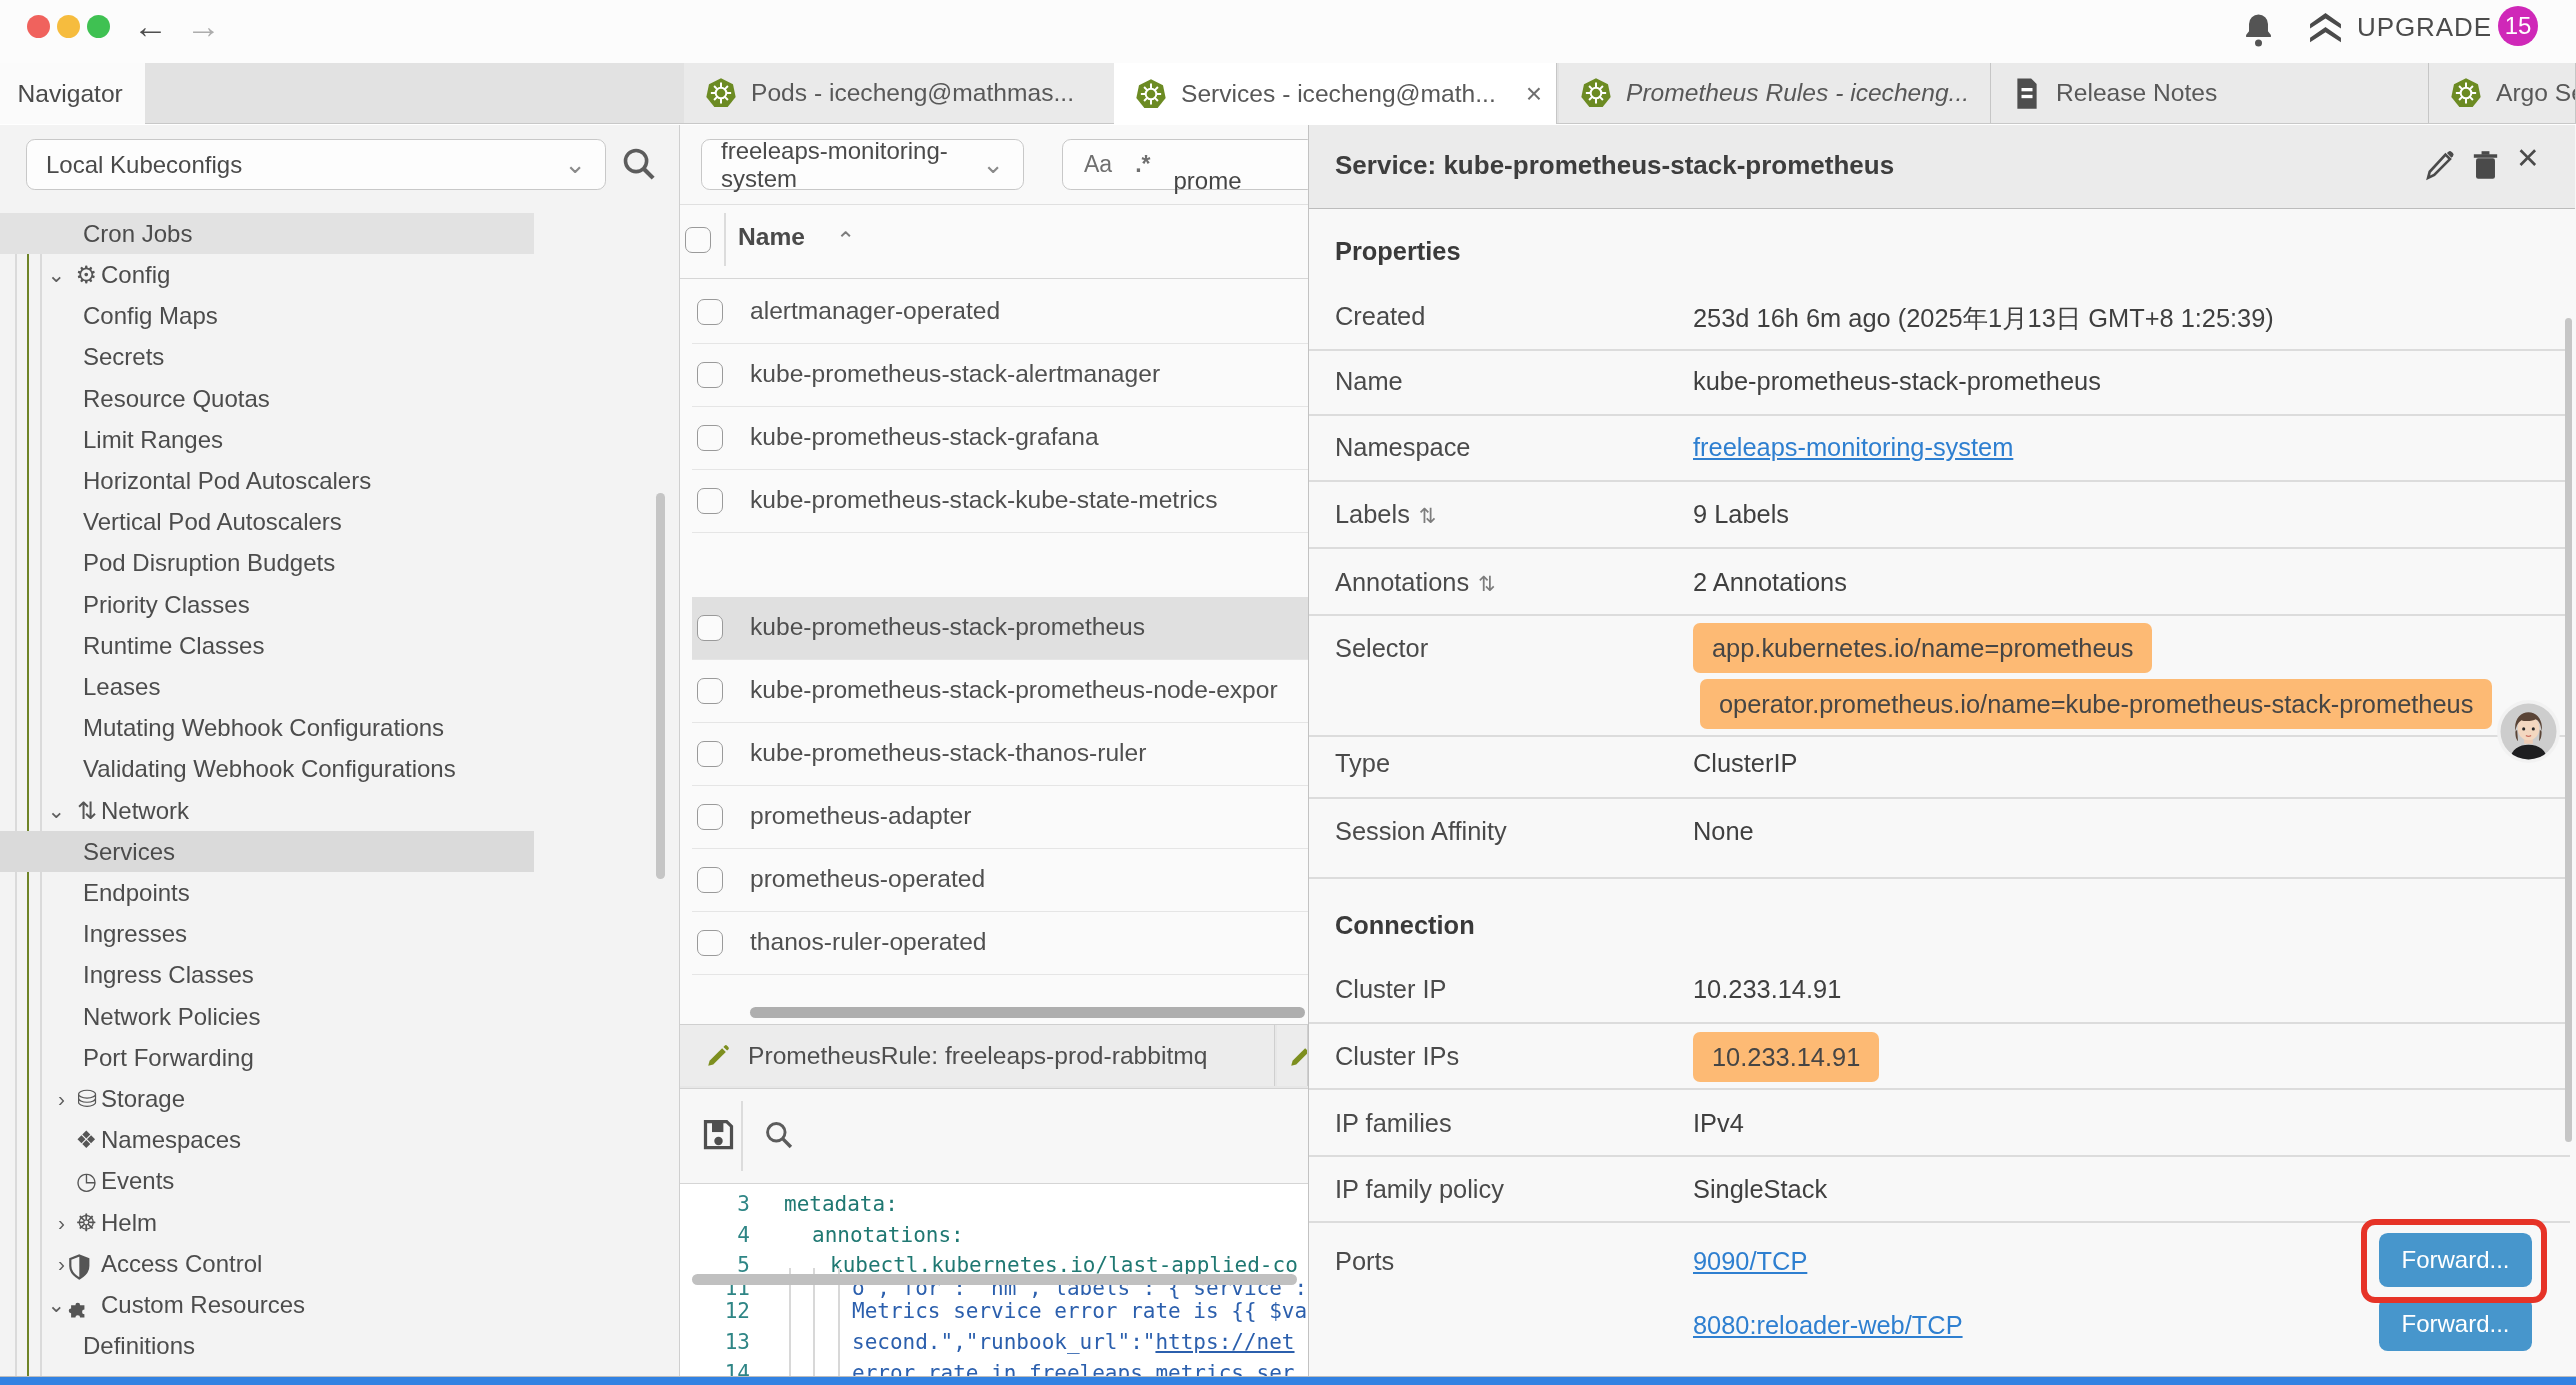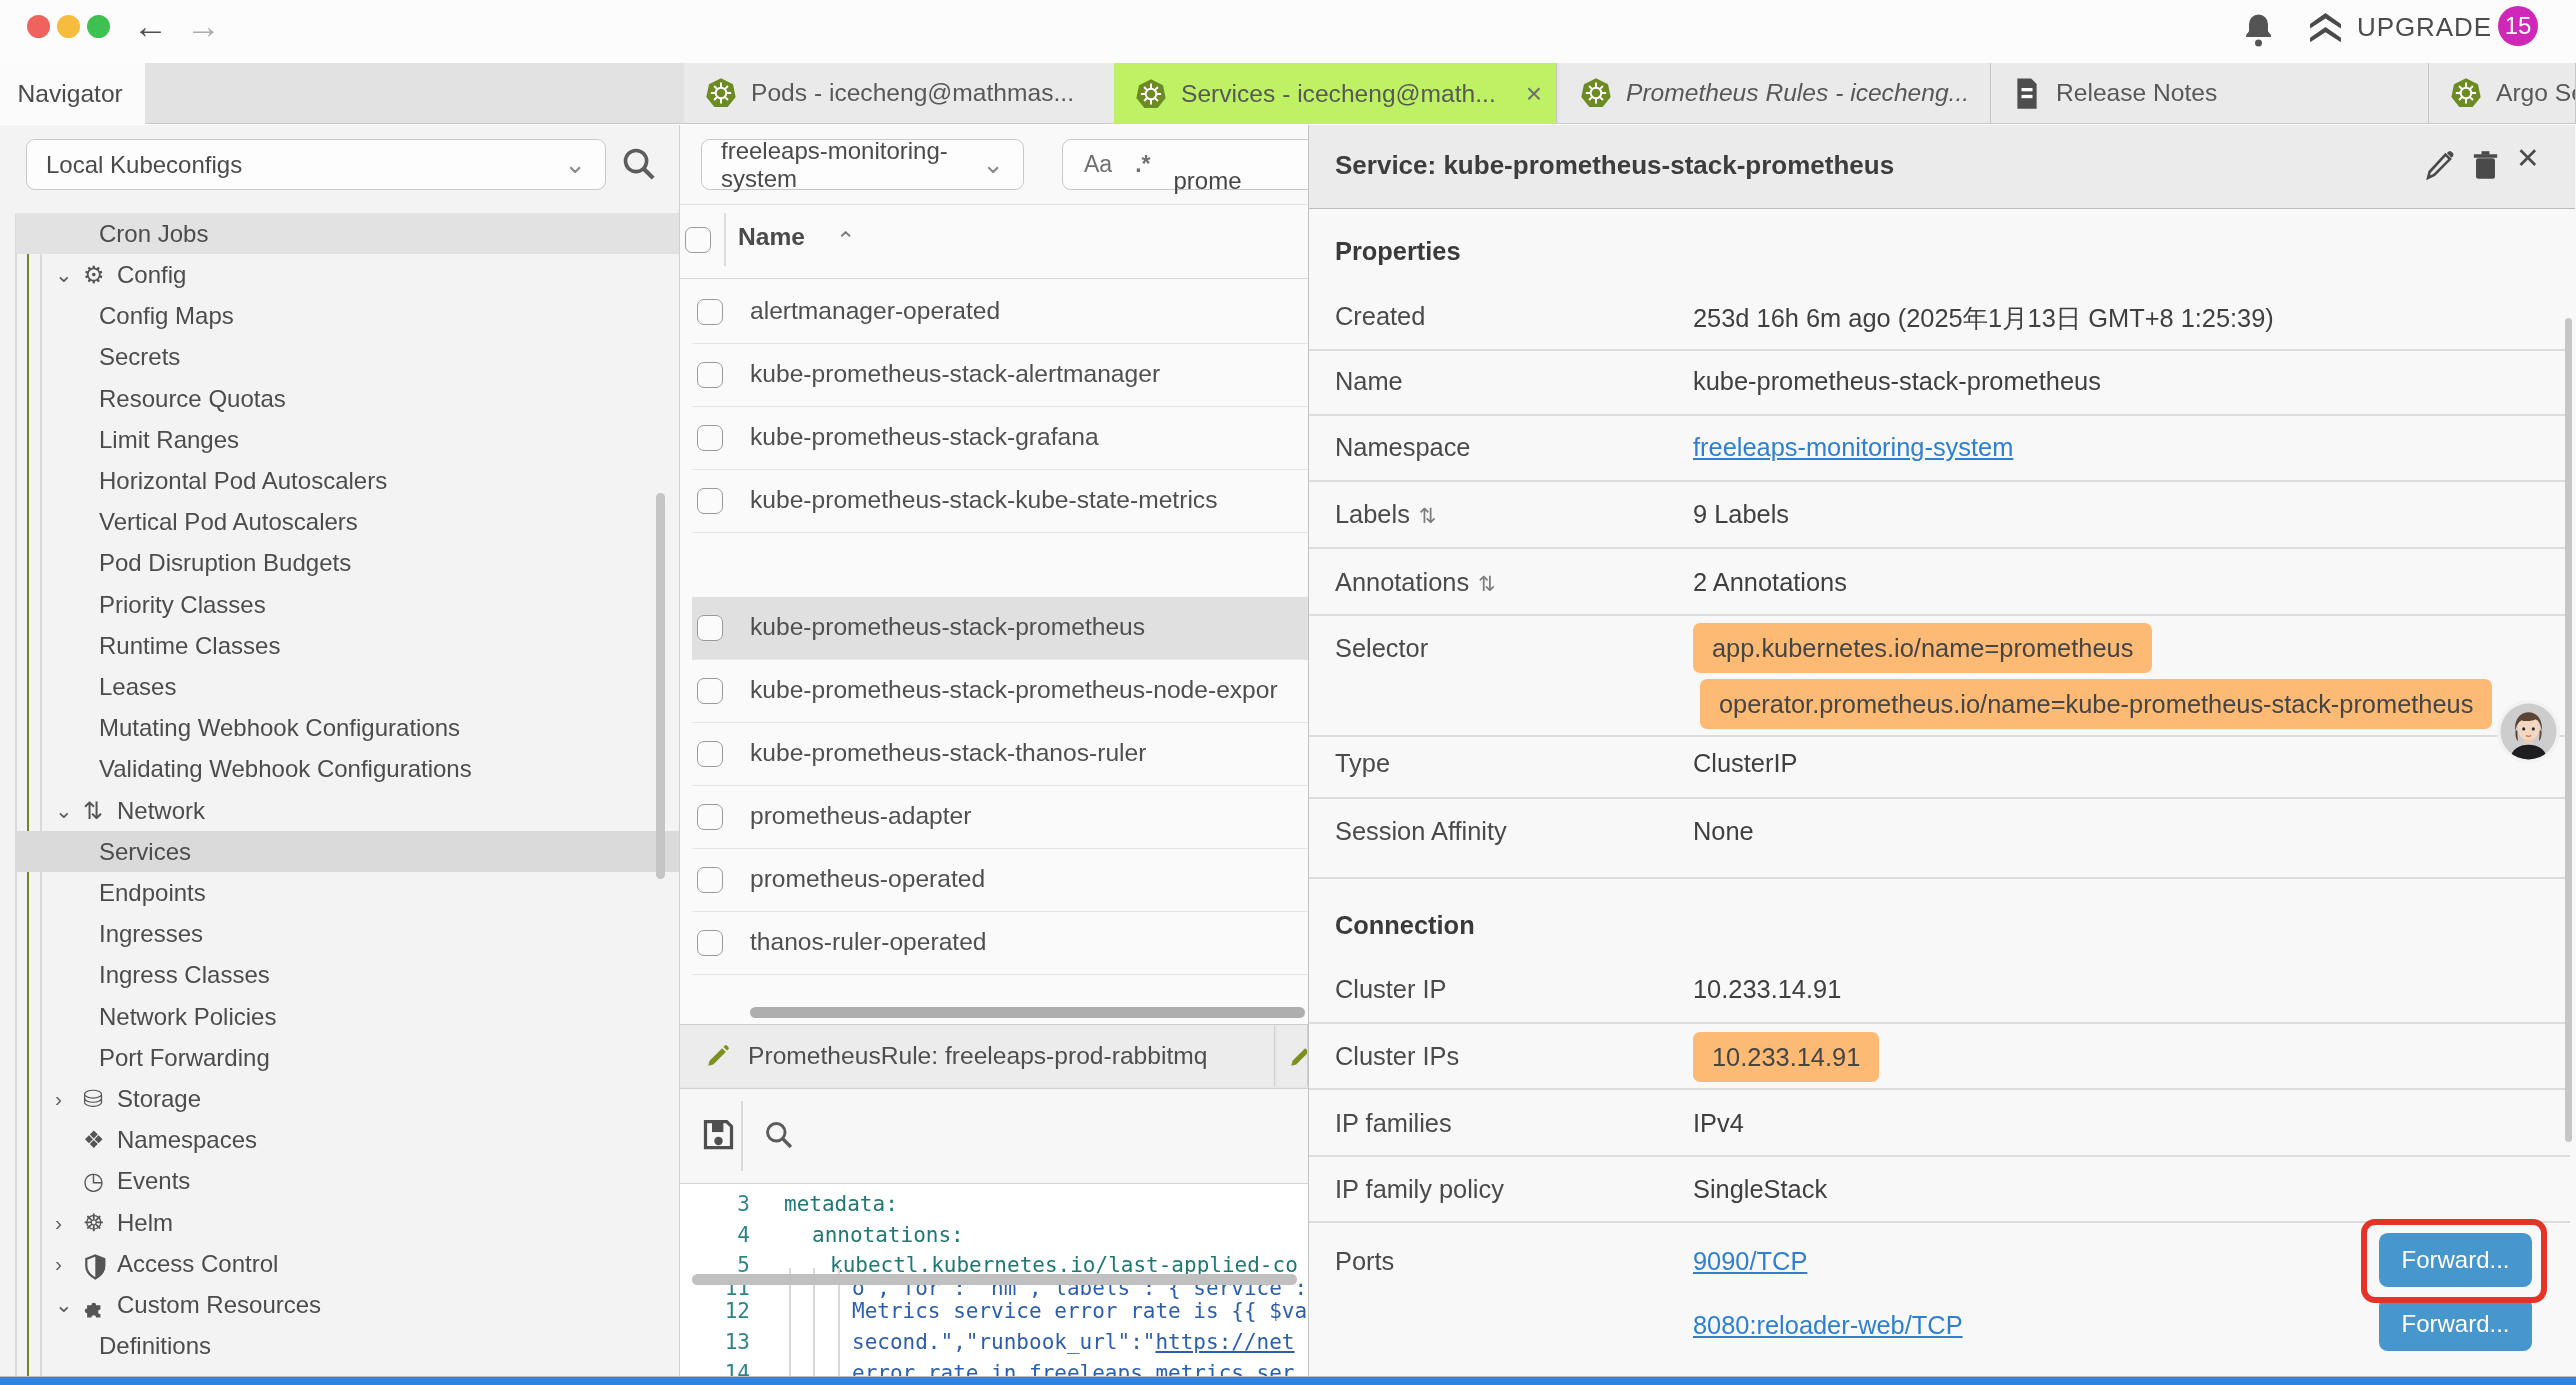--- a/index.html
+++ b/index.html
@@ -9,35 +9,35 @@
   #topbar{left:0;top:0;width:2576px;height:63px;background:#fcfcfc;}
   .traffic{width:23px;height:23px;border-radius:50%;top:15px;}
   #nav-arrows span{font-size:35px;line-height:35px;}
   #bell-icon svg,#upgrade-icon svg{display:block;}
   #upgrade-label{font-size:26px;color:#4c4c4c;letter-spacing:0.9px;}
   #notif-badge{width:40px;height:40px;border-radius:50%;background:#cf28b8;color:#fff;font-size:24px;display:flex;align-items:center;justify-content:center;top:6.1px;}
   
   #tabstrip{left:0;top:63px;width:2576px;height:60px;background:#e2e2e2;border-bottom:1.8px solid #c8c8c8;}
   .tab{position:absolute;top:0;height:60px;display:flex;align-items:center;gap:14px;padding:0 21px;box-sizing:border-box;font-size:24.6px;color:#585858;white-space:nowrap;overflow:hidden;}
   .tab.k8s{border-right:0.9px solid #c6c6c6;background:#eaeaea;}
-  .tab.active{background:#bef264;height:61px;z-index:3;}
+  .tab.active{background:#ffffff;height:61px;z-index:3;}
   .tab .close{margin-left:16px;color:#6f6f6f;font-size:28px;}
   .tab.italic .tlabel{font-style:italic;}
   #tab-navigator{left:0;width:145px;background:#fbfbfb;height:61px;z-index:3;padding:0 17.5px;color:#4a4a4a;}
   
   #sidebar{left:0;top:125px;width:680px;height:1254px;background:#f3f3f3;border-right:1.8px solid #cfcfcf;box-sizing:border-box;overflow:hidden;}
   #middle{left:680px;top:125px;width:628px;height:1254px;background:#fafafa;overflow:hidden;}
   #drawer{left:1308px;top:125px;width:1268px;height:1254px;background:#f8f8f8;border-left:1.8px solid #c2c2c2;box-sizing:border-box;overflow:hidden;}
   
   .selectbox{border:1.8px solid #c8c8c8;border-radius:8.8px;background:#fdfdfd;display:flex;align-items:center;justify-content:space-between;box-sizing:border-box;font-size:24px;color:#4a4a4a;padding:0 19px;}
   #kubeconfig-select{left:26px;top:14px;width:580px;height:51px;}
   .chev-glyph{color:#8a8a8a;font-size:26px;}
   #sidebar-search{left:619px;top:19px;}
   .guide{width:1.8px;top:88px;height:1245px;background:#dadada;}
-  .trow{position:absolute;left:16px;width:666px;height:41px;display:flex;align-items:center;font-size:24px;color:#4c4c4c;white-space:nowrap;}
+  .trow{position:absolute;left:0;width:534px;height:41px;display:flex;align-items:center;font-size:24px;color:#4c4c4c;white-space:nowrap;text-align:right;}
   .trow.hl{background:#e2e2e2;}
   .trow.sel{background:#dadada;}
   .trow .chev{position:absolute;left:39px;width:26px;color:#5f5f5f;font-size:21px;}
   .trow .ticon{position:absolute;left:67px;width:30px;color:#555;font-size:24px;}
   .trow .tlabel{position:absolute;left:83px;}
   .trow.group .tlabel{left:101px;}
   .sb-scroll{width:8.8px;border-radius:4.4px;background:#c5c5c5;}
   
   #ns-select{left:21px;top:14px;width:323px;height:51px;}
   #search-box{left:382px;top:14px;width:254px;height:51px;border:1.8px solid #c8c8c8;border-radius:8.8px;background:#fdfdfd;display:flex;align-items:center;gap:23px;padding:0 21px;box-sizing:border-box;}

